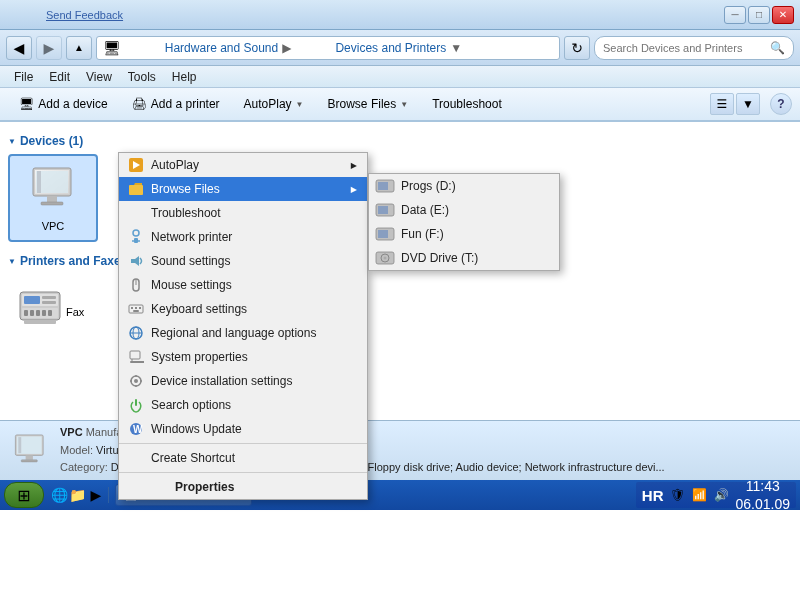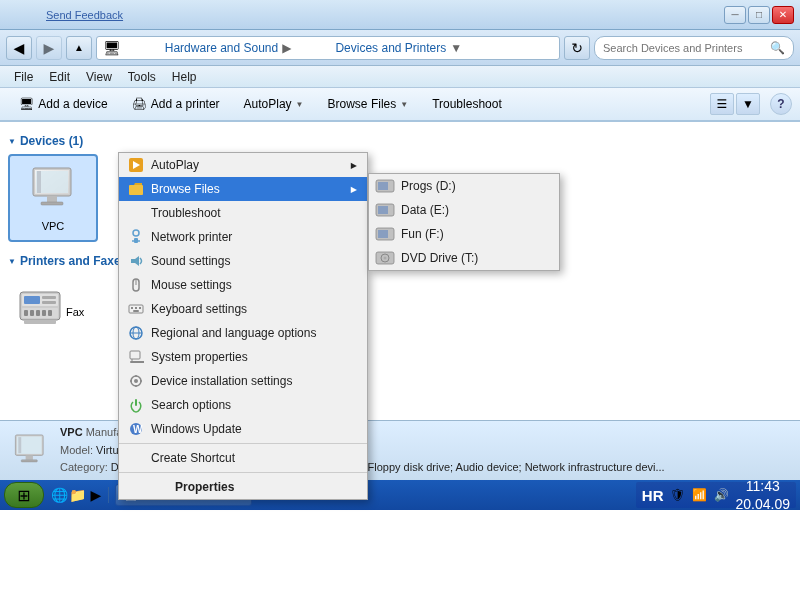--- a/index.html
+++ b/index.html
@@ -568,16 +568,16 @@
   </div>
   <div class="taskbar-spacer"></div>
 
   <div id="tray">
     <span style="color:white;font-size:15px;font-weight:bold;">HR</span>
     <div class="tray-icon" style="font-size:12px;">🛡</div>
     <div class="tray-icon" style="font-size:12px;">📶</div>
     <div class="tray-icon" style="font-size:12px;cursor:pointer;">🔊</div>
     <div id="clock">
       <div>11:43</div>
-      <div>20.04.09</div>
+      <div>06.01.09</div>
     </div>
   </div>
 </div>
 
 </body></html>

